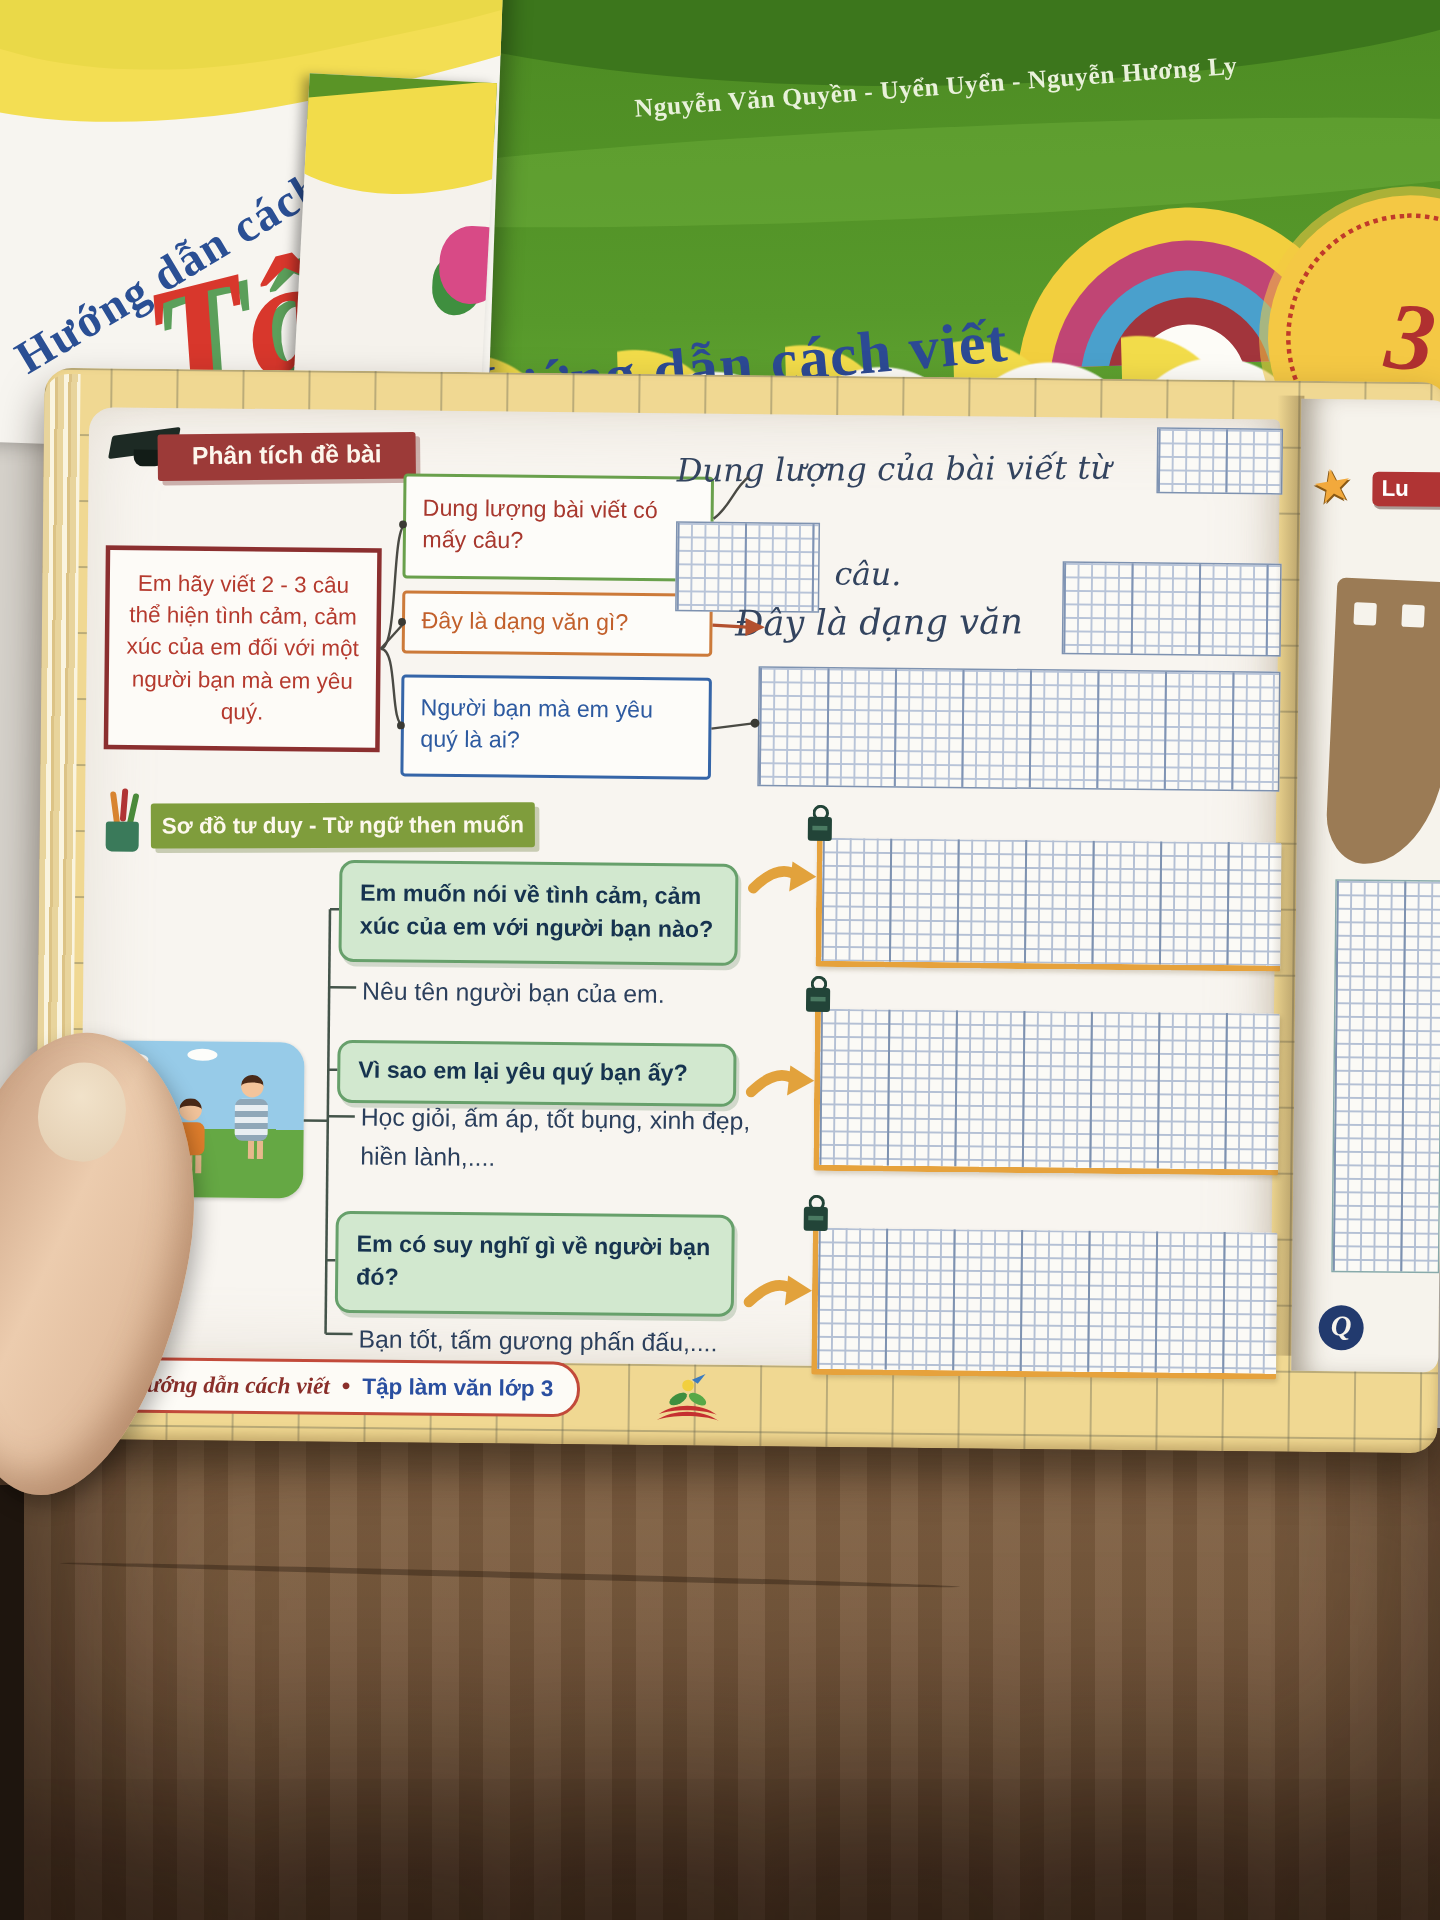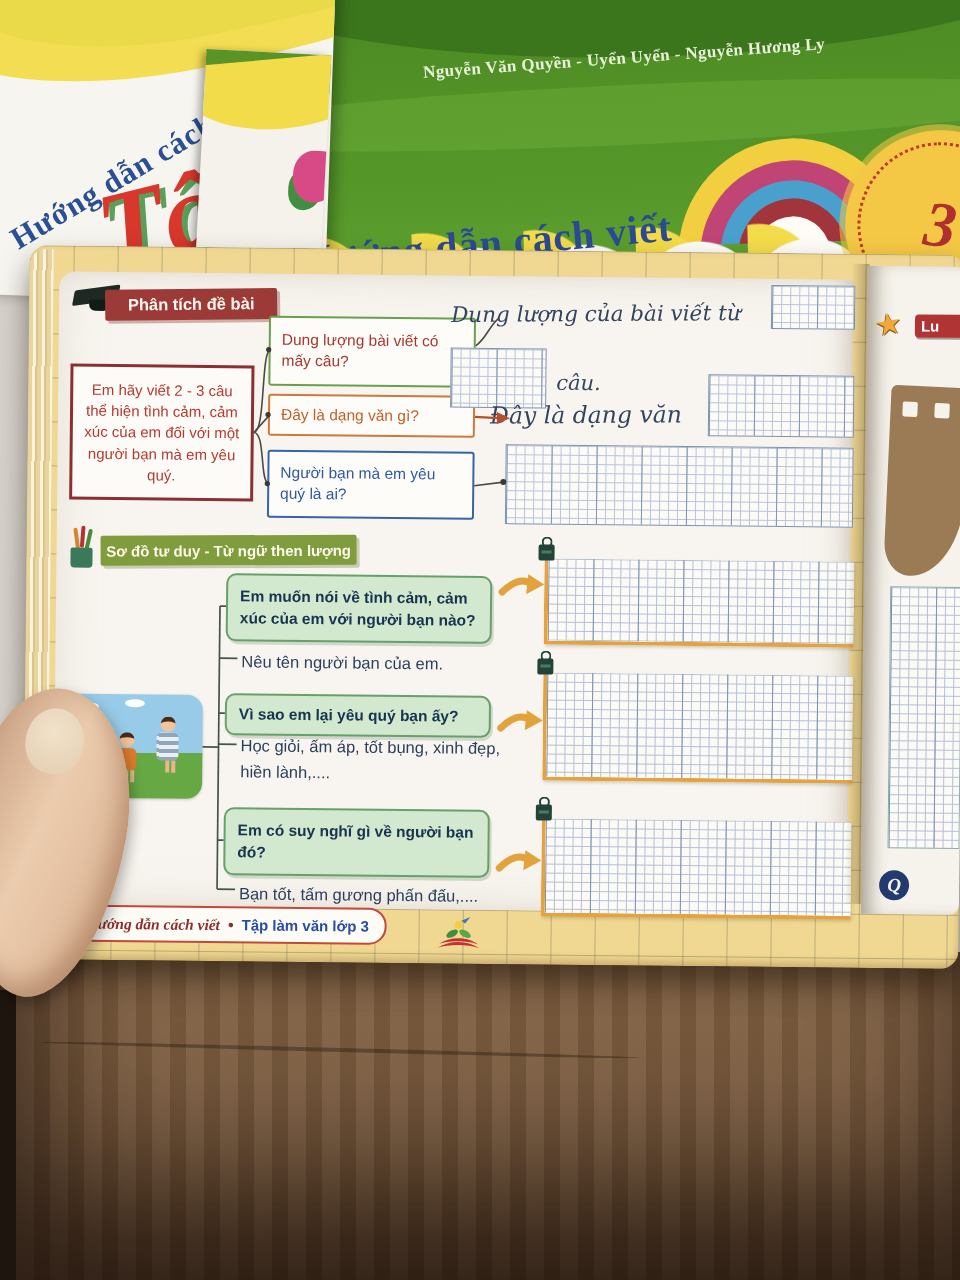--- a/index.html
+++ b/index.html
@@ -294,21 +294,21 @@
       <div class="hw hw-b">Đây là dạng văn</div>
       <div class="gridbox gb-c"></div>
       <div class="gridbox gb-d"></div>
 
       <div class="cup-icon">
         <div class="pencil pc1"></div>
         <div class="pencil pc2"></div>
         <div class="pencil pc3"></div>
         <div class="cup-body"></div>
       </div>
-      <div class="banner-olive">Sơ đồ tư duy - Từ ngữ then lượng</div>
+      <div class="banner-olive">Sơ đồ tư duy - Từ ngữ then muốn</div>
 
       <div class="mm-box mm1">
         <span>Em muốn nói về tình cảm, cảm xúc của em với người bạn nào?</span>
       </div>
       <div class="kw kw1">Nêu tên người bạn của em.</div>
       <div class="mm-box mm2">
         <span>Vì sao em lại yêu quý bạn ấy?</span>
       </div>
       <div class="kw kw2">Học giỏi, ấm áp, tốt bụng, xinh đẹp, hiền lành,....</div>
       <div class="mm-box mm3">

